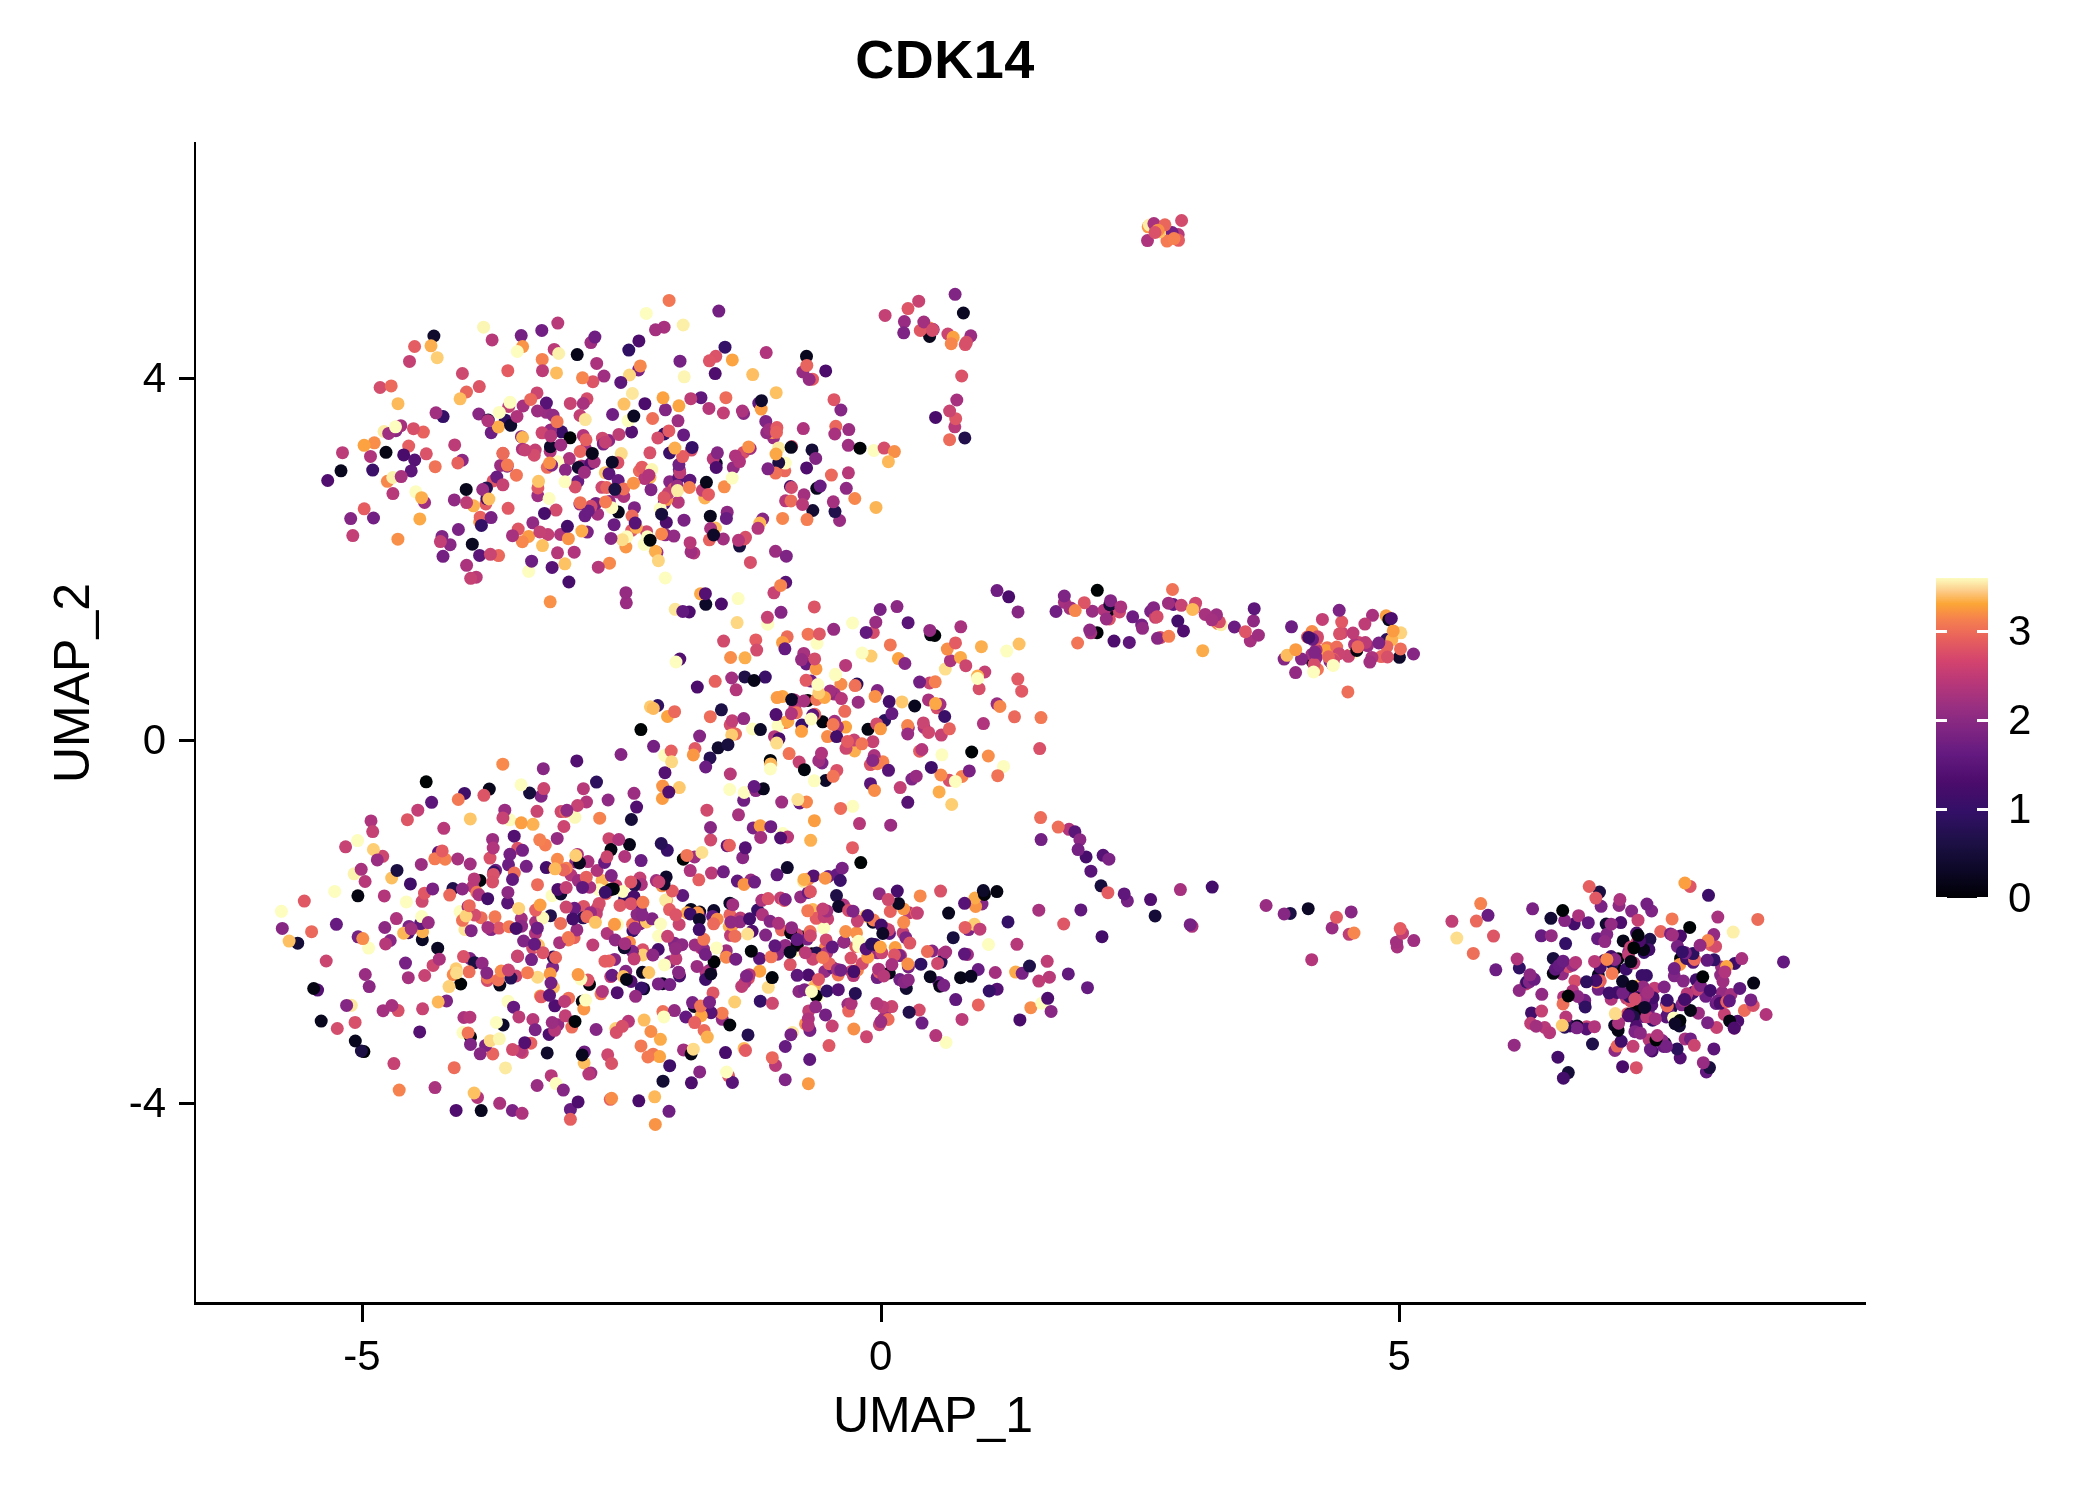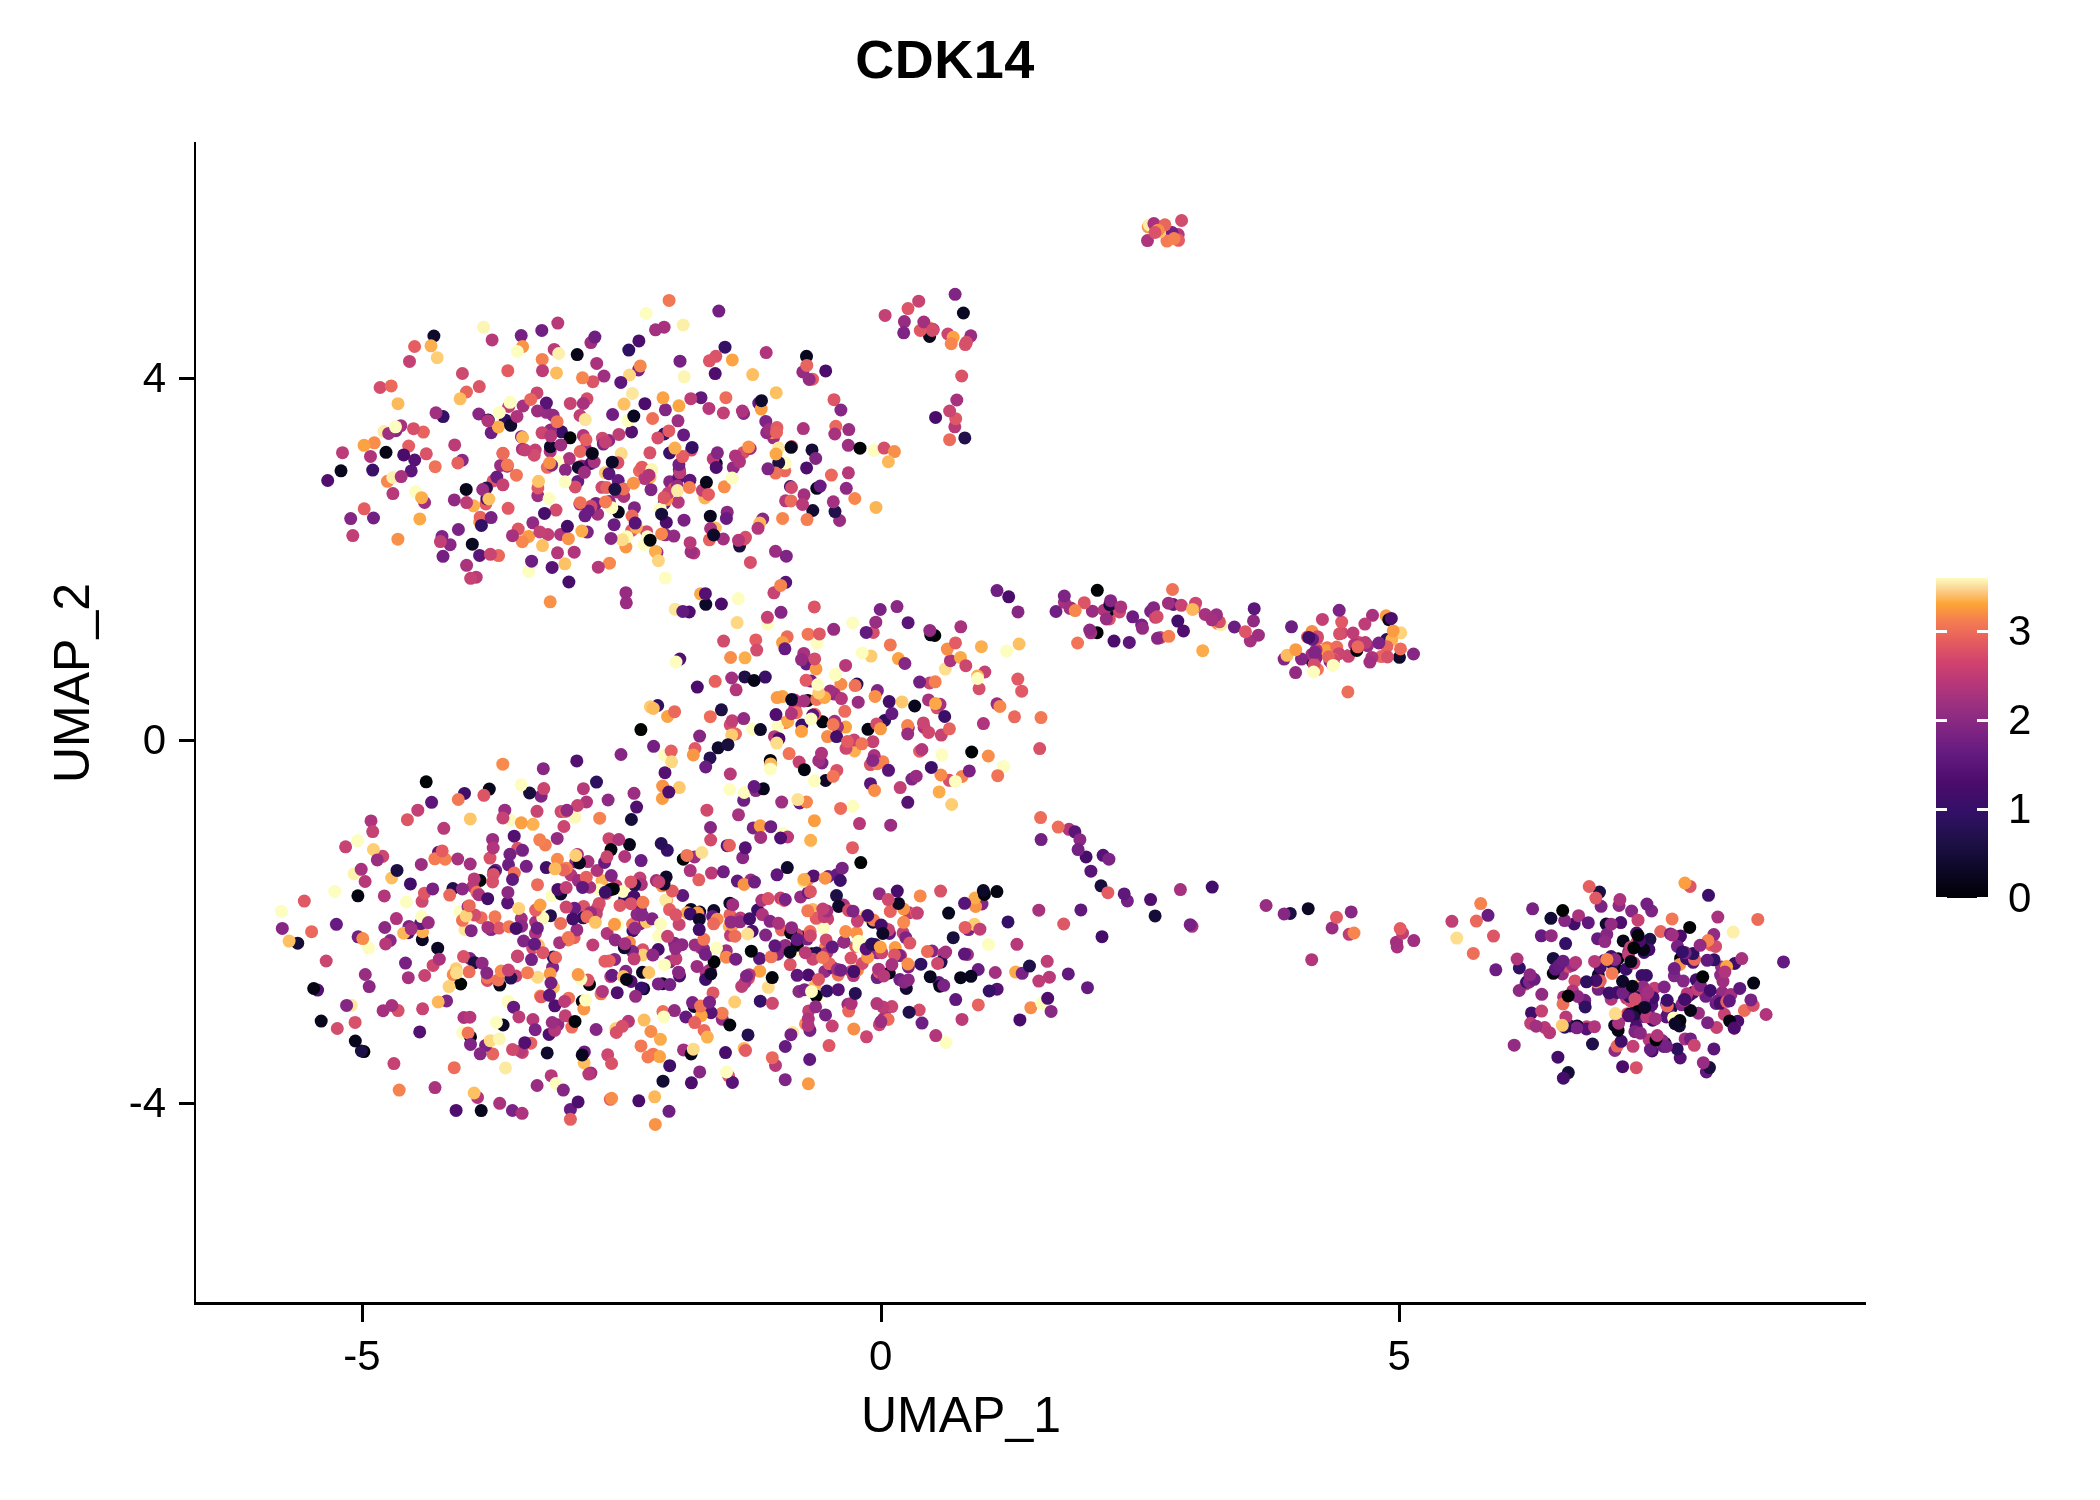--- a/index.html
+++ b/index.html
@@ -85,21 +85,20 @@
 
   
   #xlab {
     position: absolute;
     left: 0;
     top: 1386px;
     width: 1866px;
     text-align: center;
     font-size: 50px;
     color: #000000;
-    padding-left: 28px;
   }
   #ylab {
     position: absolute;
     left: -268px;
     top: 654px;
     width: 680px;
     text-align: center;
     font-size: 50px;
     color: #000000;
     transform: rotate(-90deg);

